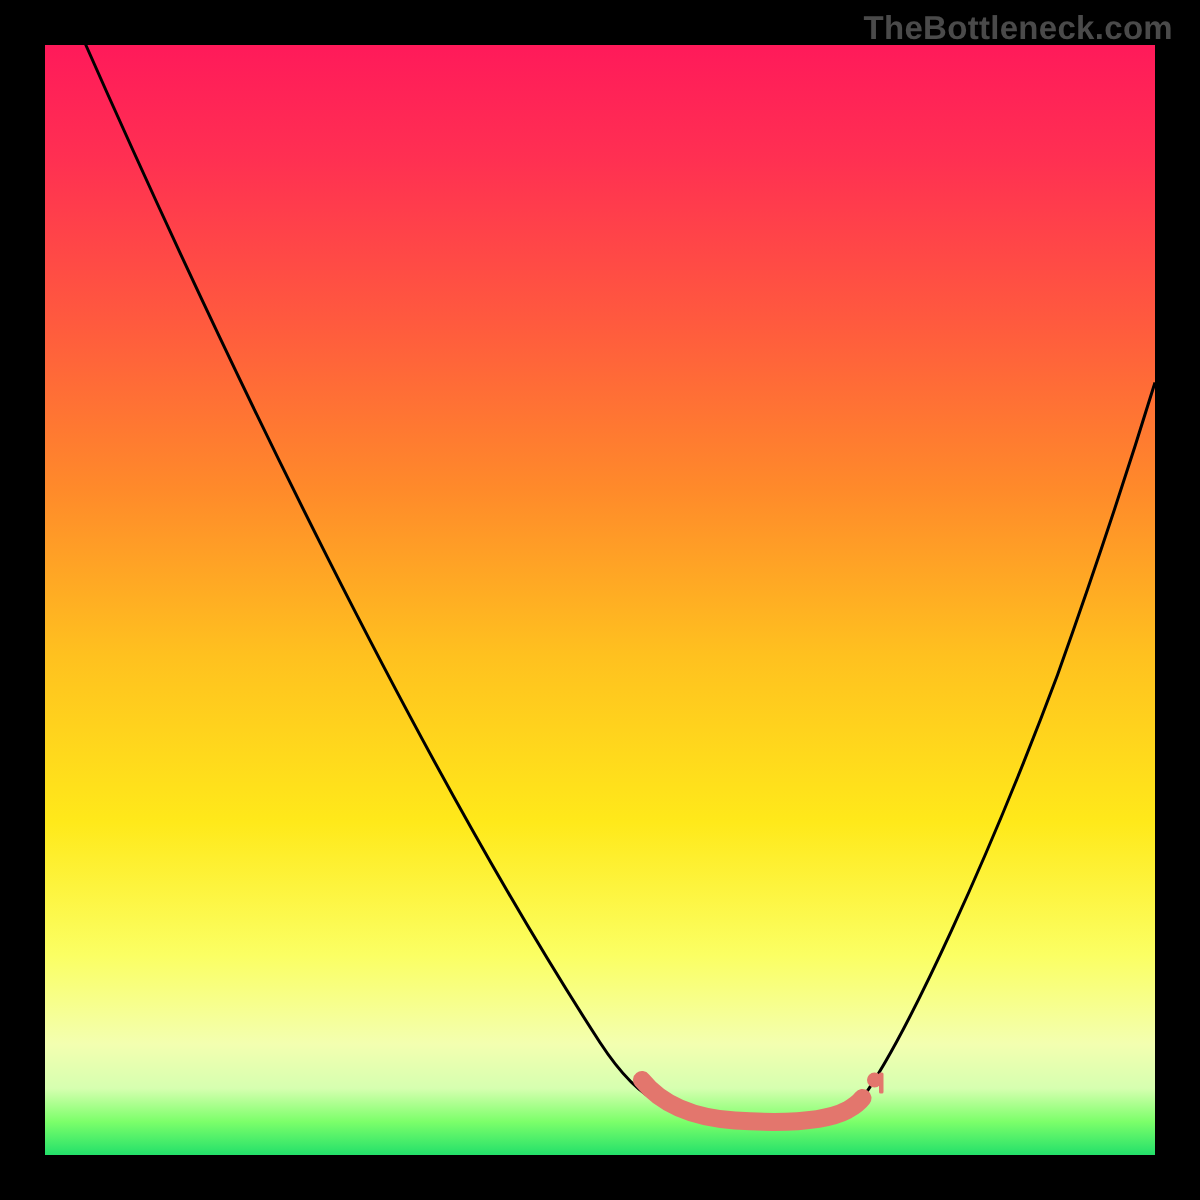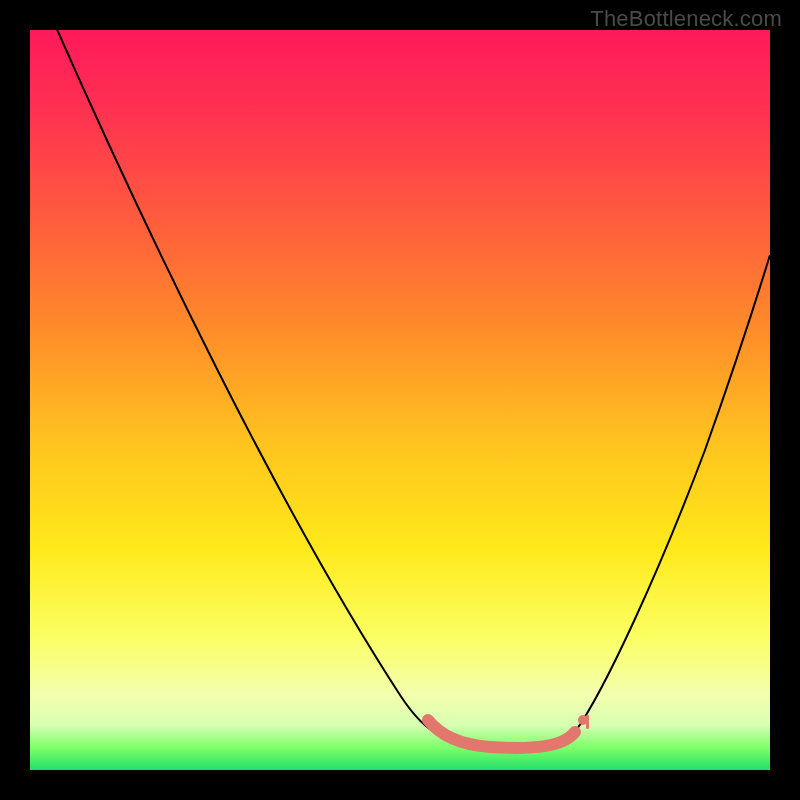--- a/index.html
+++ b/index.html
@@ -40,21 +40,21 @@
       #7cff6a 97%,
       #23e06a 100%
     );
   }
   .watermark {
     position: absolute;
     top: 6px;
     right: 18px;
     color: #4a4a4a;
     font-size: 22px;
-    font-weight: 400;
+    font-weight: 700;
     letter-spacing: 0.2px;
     user-select: none;
     margin-left: 20px;
   }
   svg.curves {
     position: absolute;
     left: 0;
     top: 0;
     width: 740px;
     height: 740px;

